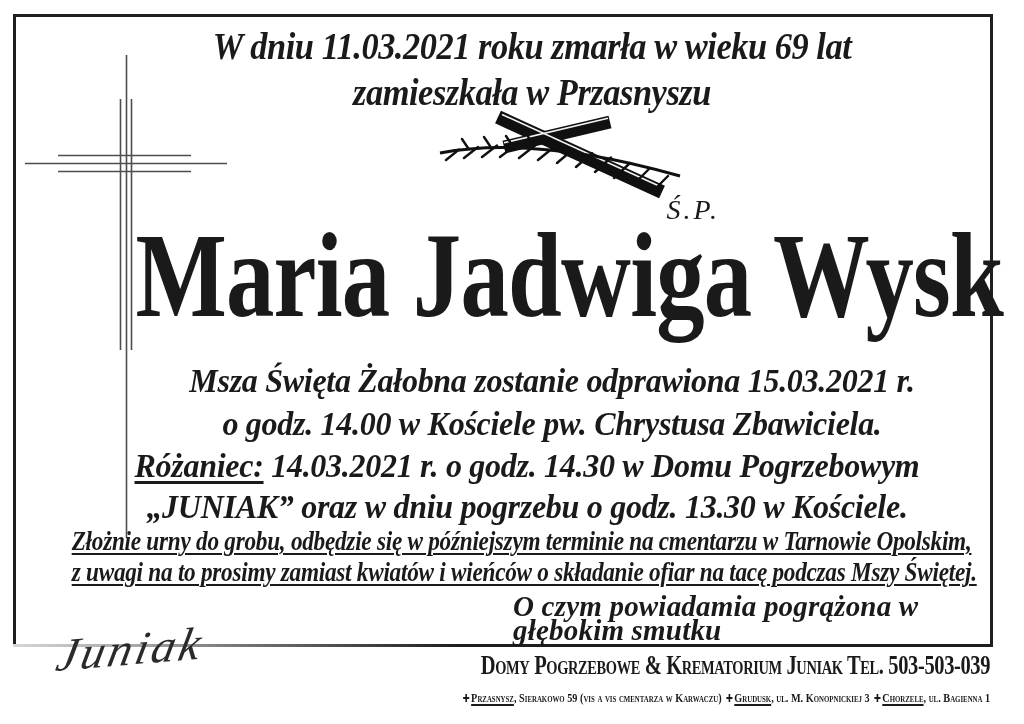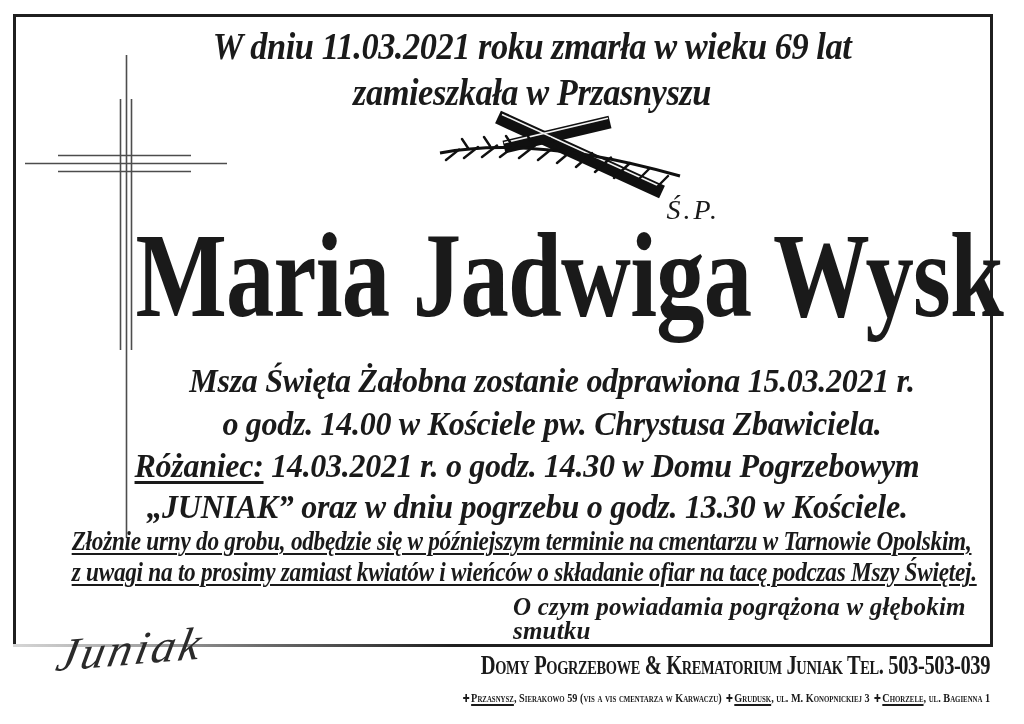--- a/index.html
+++ b/index.html
@@ -69,21 +69,21 @@
     white-space:nowrap;letter-spacing:-0.3px;
   }
   .burial .line{
     text-decoration:underline;text-decoration-thickness:2px;text-underline-offset:3px;
     display:block;
   }
 
   
   .family{
     left:513px;top:595px;
-    font-style:italic;font-weight:bold;font-size:25px;line-height:23.5px;
+    font-style:italic;font-weight:bold;font-size:29px;line-height:23.5px;
     letter-spacing:0.2px;
   }
 
   
   .signature{
     left:52px;top:628px;
     font-style:italic;font-size:47px;color:#2a2a2a;
     transform:skewX(-16deg) rotate(-5deg);transform-origin:0 100%;
     letter-spacing:3px;
   }

